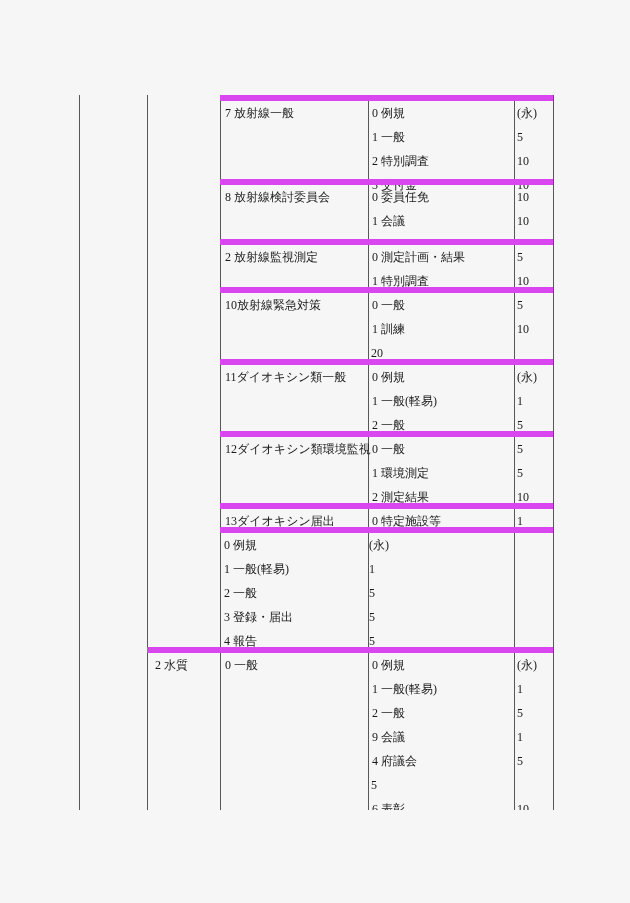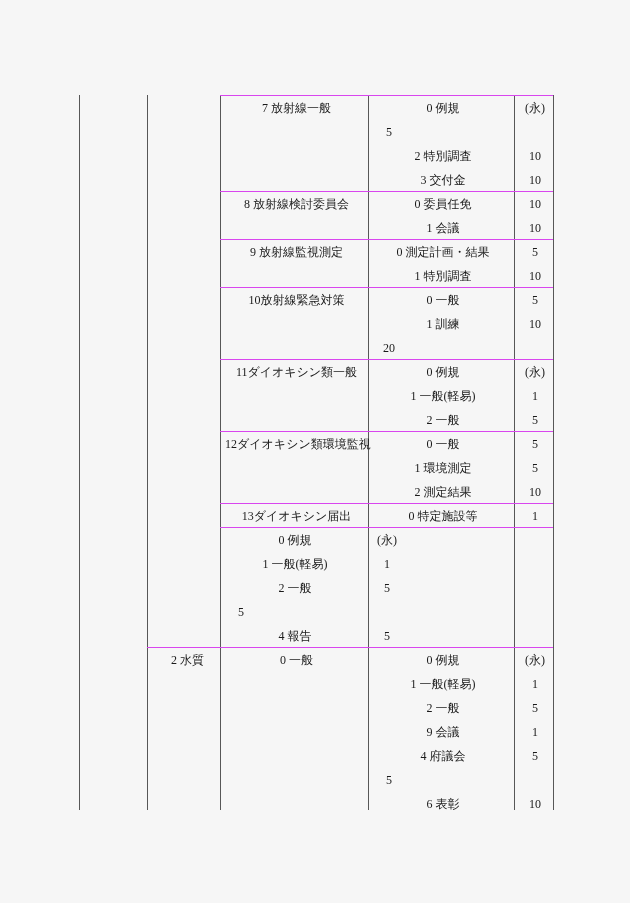--- a/index.html
+++ b/index.html
@@ -26,24 +26,23 @@
     position: absolute;
     top: 0;
     width: 1px;
     height: 715px;
     background: #575757;
   }
   .group {
     position: absolute;
     left: 141px;
     width: 333px;
-    border-top: 1px solid #d946ef;
+    border-top: 6px solid #d946ef;
     display: flex;
     align-items: flex-start;
-    text-align: center;
   }
   .group.with-cat { left: 68px; width: 406px; }
   .cell { white-space: pre; }
   .cat-cell {
     width: 73px;
     padding-left: 8px;
     height: 24px;
     line-height: 24px;
   }
   .title-cell {
@@ -71,49 +70,50 @@
     <div class="vline" style="left:474px"></div>
 
     <div class="group" style="top:0;height:96px">
       <div class="cell title-cell">7 放射線一般</div>
       <div class="items">
         <div class="item-row">
           <div class="iname">0 例規</div>
           <div class="iperiod">(永)</div>
         </div>
         <div class="item-row">
+          <div class="iname">1 一般</div>
           <div class="iperiod">5</div>
         </div>
         <div class="item-row">
           <div class="iname">2 特別調査</div>
           <div class="iperiod">10</div>
         </div>
         <div class="item-row">
           <div class="iname">3 交付金</div>
           <div class="iperiod">10</div>
         </div>
       </div>
     </div>
 
-    <div class="group" style="top:96px;height:48px">
+    <div class="group" style="top:84px;height:48px">
       <div class="cell title-cell">8 放射線検討委員会</div>
       <div class="items">
         <div class="item-row">
           <div class="iname">0 委員任免</div>
           <div class="iperiod">10</div>
         </div>
         <div class="item-row">
           <div class="iname">1 会議</div>
           <div class="iperiod">10</div>
         </div>
       </div>
     </div>
 
     <div class="group" style="top:144px;height:48px">
-      <div class="cell title-cell">9 放射線監視測定</div>
+      <div class="cell title-cell">2 放射線監視測定</div>
       <div class="items">
         <div class="item-row">
           <div class="iname">0 測定計画・結果</div>
           <div class="iperiod">5</div>
         </div>
         <div class="item-row">
           <div class="iname">1 特別調査</div>
           <div class="iperiod">10</div>
         </div>
       </div>
@@ -190,20 +190,21 @@
         </div>
         <div class="item-row">
           <div class="iname">1 一般(軽易)</div>
           <div class="iperiod">1</div>
         </div>
         <div class="item-row">
           <div class="iname">2 一般</div>
           <div class="iperiod">5</div>
         </div>
         <div class="item-row">
+          <div class="iname">3 登録・届出</div>
           <div class="iperiod">5</div>
         </div>
         <div class="item-row">
           <div class="iname">4 報告</div>
           <div class="iperiod">5</div>
         </div>
       </div>
     </div>
 
     <div class="group with-cat" style="top:552px;height:168px">

